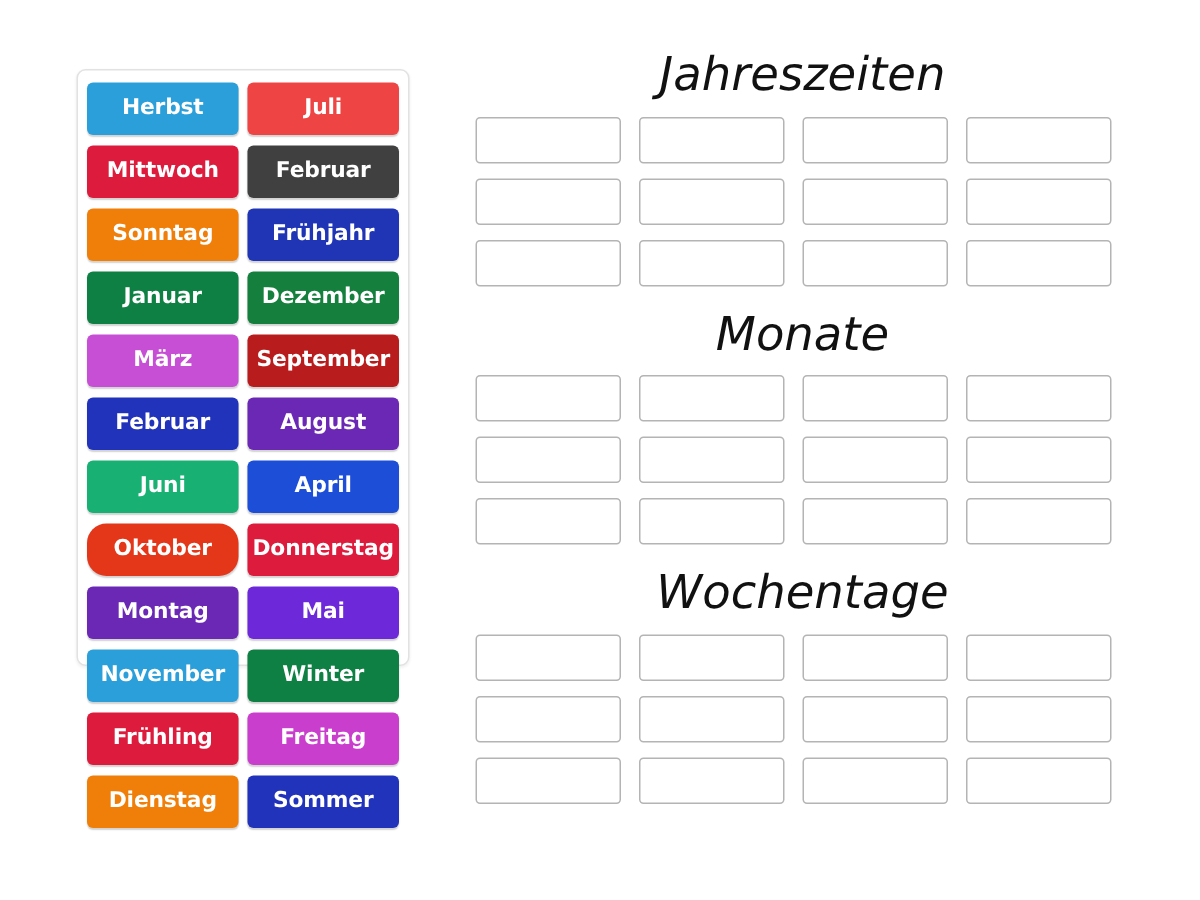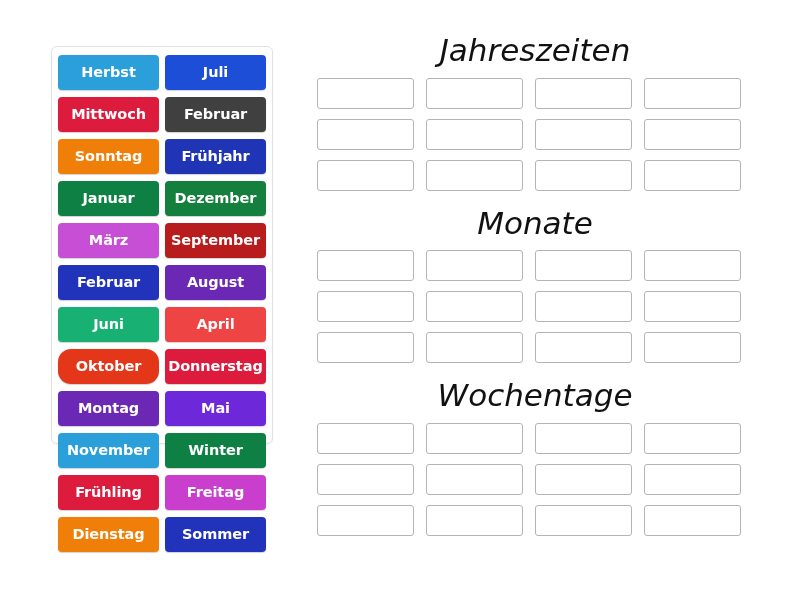--- a/index.html
+++ b/index.html
@@ -103,33 +103,33 @@
   .cat-wochentage .category-title { margin-top: 14px; }
 </style>
 </head>
 <body>
 
 <div id="app">
 
   <div id="tile-panel">
     <div id="tile-grid">
         <div class="tile" style="background: rgb(43, 159, 217);">Herbst</div>
-        <div class="tile" style="background: #1d4ed8;">Juli</div>
+        <div class="tile" style="background: #ef4444;">Juli</div>
         <div class="tile" style="background: rgb(221, 27, 60);">Mittwoch</div>
         <div class="tile" style="background: #404040;">Februar</div>
         <div class="tile" style="background: rgb(240, 127, 9);">Sonntag</div>
         <div class="tile" style="background: rgb(31, 53, 181);">Frühjahr</div>
         <div class="tile" style="background: rgb(14, 128, 67);">Januar</div>
         <div class="tile" style="background: #15803d;">Dezember</div>
         <div class="tile" style="background: rgb(198, 79, 214);">März</div>
         <div class="tile" style="background: #b91c1c;">September</div>
         <div class="tile" style="background: rgb(34, 51, 187);">Februar</div>
         <div class="tile" style="background: rgb(106, 40, 181);">August</div>
         <div class="tile" style="background: rgb(25, 176, 116);">Juni</div>
-        <div class="tile" style="background: #ef4444;">April</div>
+        <div class="tile" style="background: #1d4ed8;">April</div>
         <div class="tile" style="background: rgb(228, 55, 26); border-radius: 13px;">Oktober</div>
         <div class="tile" style="background: rgb(221, 27, 60);">Donnerstag</div>
         <div class="tile" style="background: rgb(106, 40, 181);">Montag</div>
         <div class="tile" style="background: #6d28d9;">Mai</div>
         <div class="tile" style="background: rgb(43, 159, 217);">November</div>
         <div class="tile" style="background: rgb(14, 128, 67);">Winter</div>
         <div class="tile" style="background: rgb(221, 27, 60);">Frühling</div>
         <div class="tile" style="background: rgb(201, 62, 205);">Freitag</div>
         <div class="tile" style="background: rgb(240, 127, 9);">Dienstag</div>
         <div class="tile" style="background: rgb(34, 51, 187);">Sommer</div>

